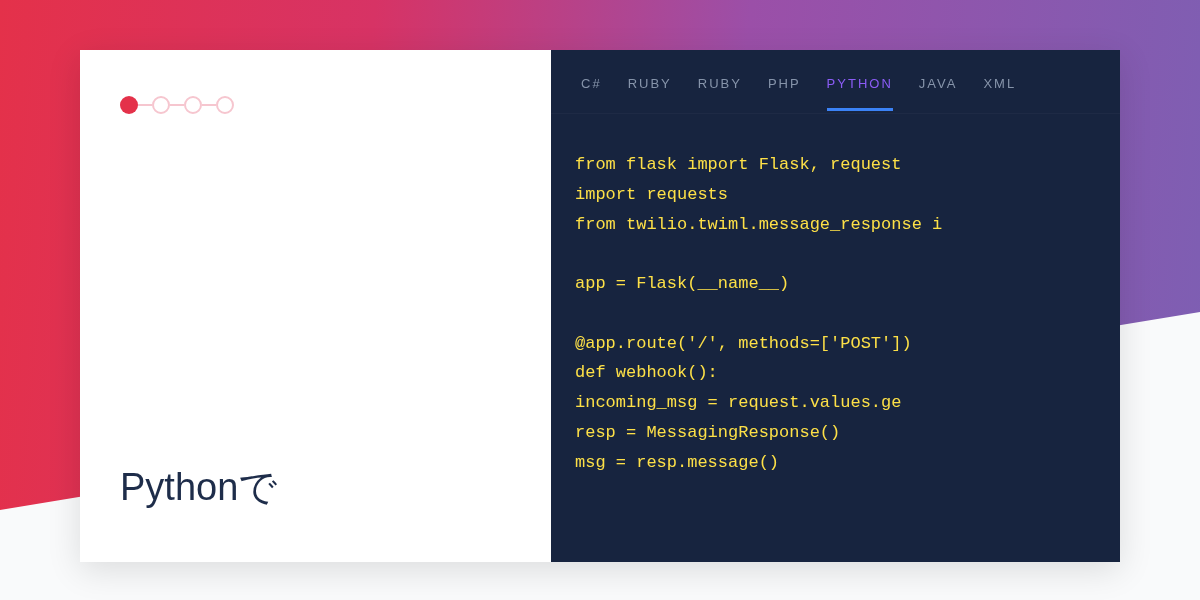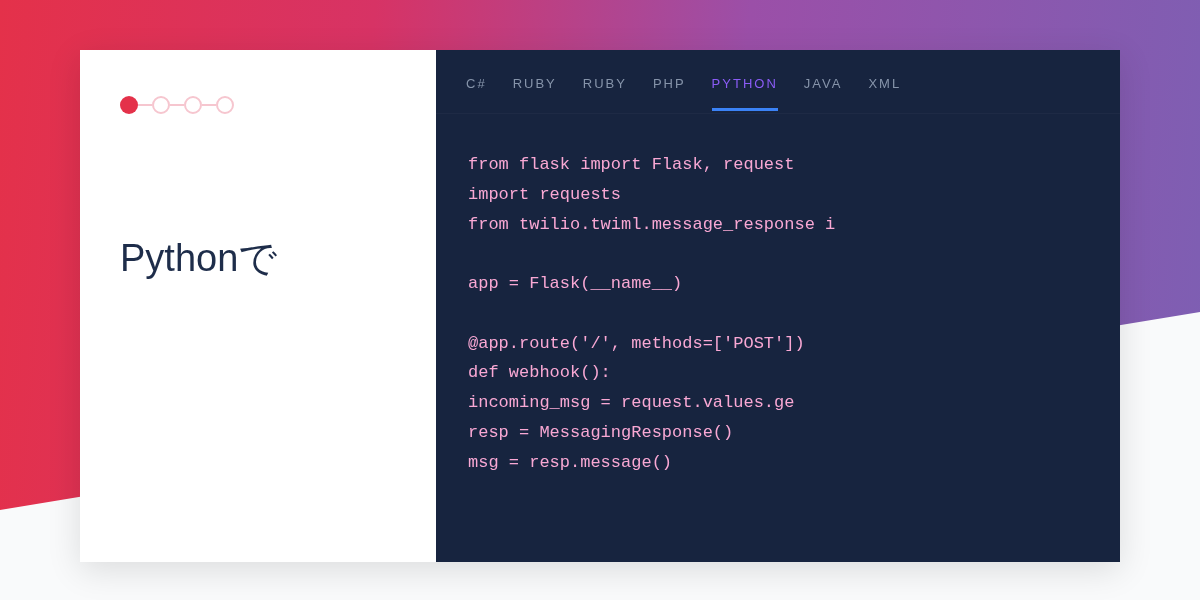--- a/index.html
+++ b/index.html
@@ -22,24 +22,25 @@
   position: absolute;
   top: 50px;
   left: 80px;
   width: 1040px;
   height: 512px;
   background: #fff;
   display: flex;
   box-shadow: 0 8px 32px rgba(0,0,0,0.12);
 }
 .left-panel {
-  width: 356px;
+  width: 471px;
   padding: 46px 40px;
   display: flex;
   flex-direction: column;
+  justify-content: space-between;
 }
 .dots-wrap { position: relative; display: flex; align-items: center; gap: 0; }
 .dots-wrap .d { width: 18px; height: 18px; border-radius: 50%; position: relative; z-index: 2; }
 .dots-wrap .line { height: 2px; width: 14px; background: #f6c6cf; }
 .dots-wrap .filled { background: #e4314a; }
 .dots-wrap .outline { border: 2px solid #f6c6cf; background: #fff; }
 .title {
   font-size: 38px;
   color: #1e2d4a;
   line-height: 1.5;
@@ -74,25 +75,25 @@
   color: #8b5cf6;
 }
 .tab.active::after {
   content: '';
   position: absolute;
   bottom: 0; left: 0; right: 0;
   height: 3px;
   background: #3b82f6;
 }
 .code {
-  padding: 36px 32px;
+  padding: 36px 24px;
   font-family: "SFMono-Regular", Consolas, "Liberation Mono", Menlo, monospace;
   font-size: 17px;
   line-height: 1.75;
-  color: #f9a8d4;
+  color: #fde047;
   white-space: pre;
 }
 </style>
 </head>
 <body>
 
 <div class="bg-gradient"></div>
 
 <div class="card">
   <div class="left-panel">

